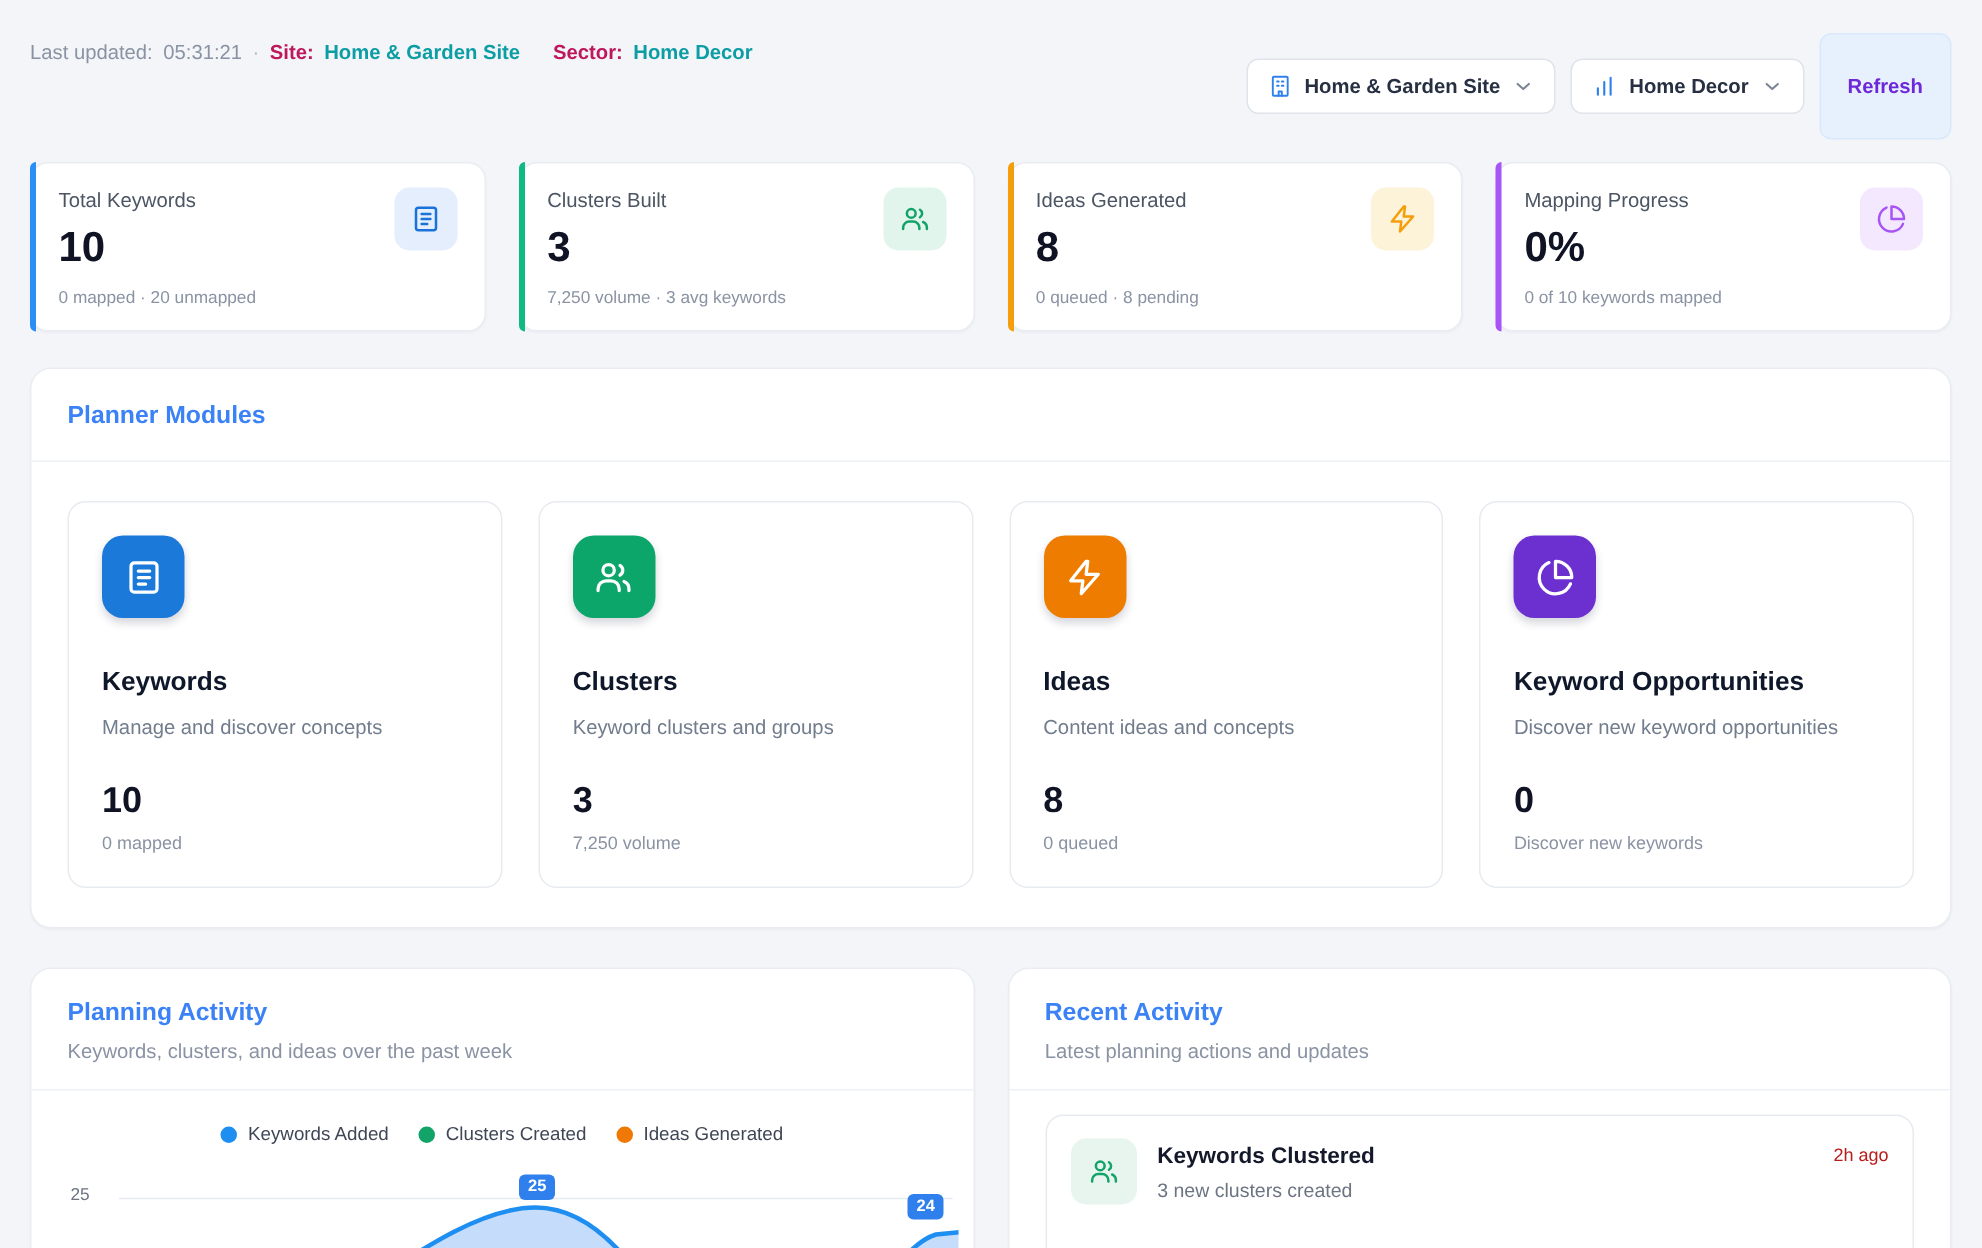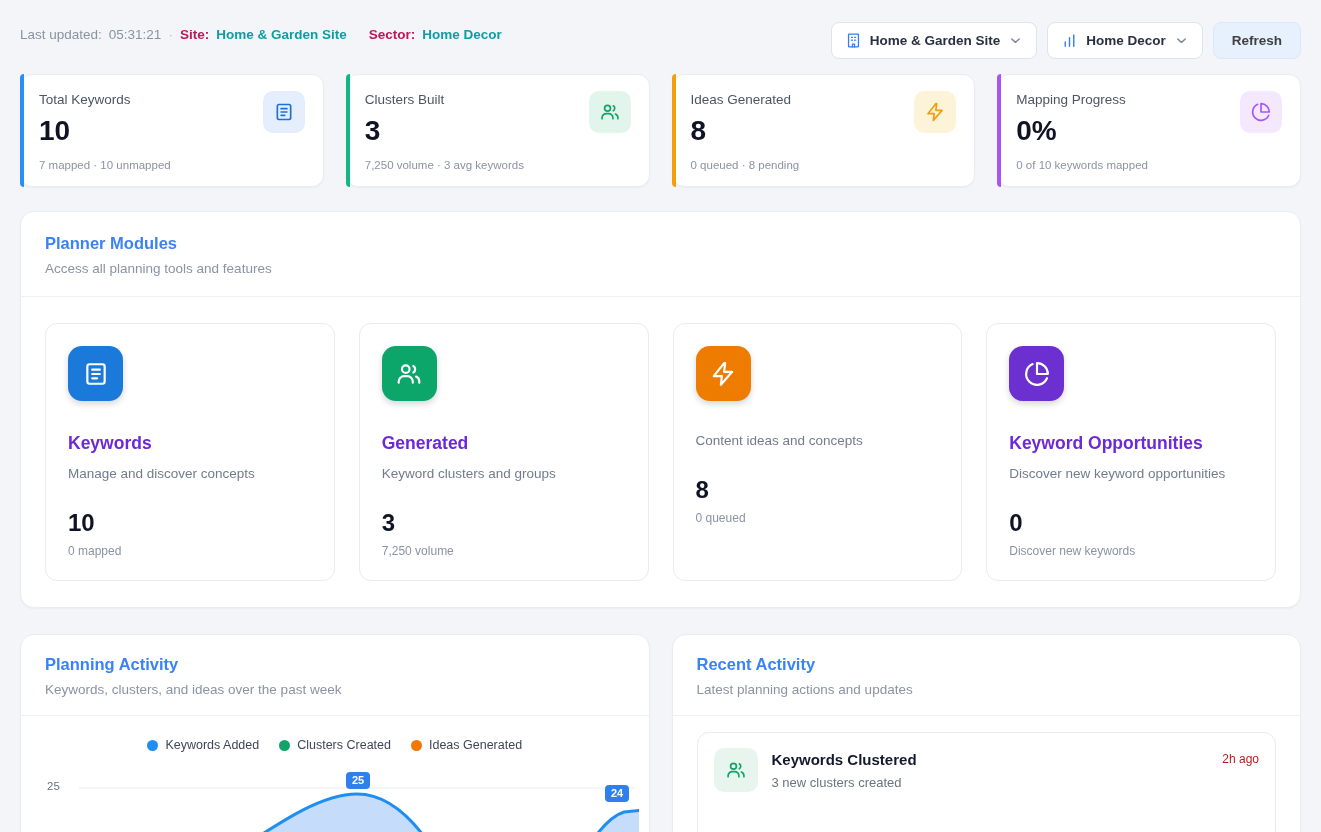--- a/index.html
+++ b/index.html
@@ -22,22 +22,22 @@
   .controls { display: flex; gap: 10px; align-items: center; margin-top: 4px; }
   .select-btn {
     display: flex; align-items: center; gap: 8px;
     background: #fff; border: 1px solid #dfe4ec; border-radius: 8px;
     padding: 9px 13px; font-size: 13.5px; font-weight: 600; color: #273042; cursor: pointer;
     font-family: inherit;
   }
   .select-btn .btn-ic { color: #2f80ed; display: flex; }
   .select-btn .chev { color: #7c8594; display: flex; }
   .refresh-btn {
-    background: #e7f0fd; color: #404040; border: 1px solid #d9e8fb; border-radius: 8px;
-    padding: 10px 18px; font-size: 13.5px; font-weight: 700; cursor: pointer; font-family: inherit;
+    background: #e7f0fd; color: #6d28d9; border: 1px solid #d9e8fb; border-radius: 8px;
+    padding: 27px 18px; font-size: 13.5px; font-weight: 700; cursor: pointer; font-family: inherit;
   }
 
   
   .stats-row { display: grid; grid-template-columns: repeat(4, 1fr); gap: 22px; margin-top: 15px; }
   .stat-card {
     position: relative; background: #fff; border: 1px solid #e9edf2; border-radius: 12px;
     padding: 17px 18px 15px; box-shadow: 0 1px 2px rgba(20,30,60,.04);
   }
   .stat-card::before { content:""; position:absolute; left:-1px; top:-1px; bottom:-1px; width:4px; border-radius: 12px 0 0 12px; background: var(--accent); }
   .stat-label { font-size: 13.5px; color: #4b5563; }
@@ -61,21 +61,21 @@
   .module-card { background: #fff; border: 1px solid #e7ebf0; border-radius: 12px; padding: 22px; cursor: pointer; }
   .bigicon {
     width: 55px; height: 55px; border-radius: 14px; color: #fff;
     display: flex; align-items: center; justify-content: center; margin-bottom: 32px;
     box-shadow: 0 3px 6px rgba(20,30,60,.18);
   }
   .bg-blue   { background: #1b79da; }
   .bg-green  { background: #0ca66a; }
   .bg-orange { background: #ee7c01; }
   .bg-violet { background: #6d30d0; }
-  .module-title { font-size: 17.5px; font-weight: 700; color: #6d28d9; margin-bottom: 12px; }
+  .module-title { font-size: 17.5px; font-weight: 700; color: #0f172a; margin-bottom: 12px; }
   .module-desc { font-size: 13.5px; color: #717c8c; margin-bottom: 28px; }
   .module-value { font-size: 24px; font-weight: 700; color: #0f1324; }
   .module-detail { font-size: 12px; color: #8a93a3; margin-top: 7px; }
 
   
   .bottom-row { display: grid; grid-template-columns: 1fr 1fr; gap: 22px; margin-top: 26px; }
   .panel { background: #fff; border: 1px solid #e9edf2; border-radius: 14px; height: 340px; box-shadow: 0 1px 2px rgba(20,30,60,.04); }
   .panel-head { padding: 20px 24px 18px; }
   .panel-body { border-top: 1px solid #edf0f4; padding: 16px 24px; }
 
@@ -192,21 +192,21 @@
       </button>
       <button class="refresh-btn">Refresh</button>
     </div>
   </div>
 
   <div class="stats-row">
 
     <div class="stat-card" style="--accent:#2b8ef5">
       <div class="stat-label">Total Keywords</div>
       <div class="stat-value">10</div>
-      <div class="stat-detail">7 mapped · 10 unmapped</div>
+      <div class="stat-detail">0 mapped · 20 unmapped</div>
       <div class="stat-iconbox ib-blue">
           <svg width="20" height="20">
             <use href="#i-doc"></use>
           </svg>
         </div>
     </div>
 
     <div class="stat-card" style="--accent:#10b981">
       <div class="stat-label">Clusters Built</div>
       <div class="stat-value">3</div>
@@ -238,21 +238,20 @@
             <use href="#i-pie"></use>
           </svg>
         </div>
     </div>
 
   </div>
 
   <div class="modules-card">
     <div class="modules-head">
       <div class="section-title">Planner Modules</div>
-      <div class="section-sub">Access all planning tools and features</div>
     </div>
     <div class="modules-grid">
 
       <div class="module-card">
         <div class="bigicon bg-blue">
             <svg width="26" height="26">
               <use href="#i-doc"></use>
             </svg>
           </div>
         <div class="module-title">Keywords</div>
@@ -260,32 +259,33 @@
         <div class="module-value">10</div>
         <div class="module-detail">0 mapped</div>
       </div>
 
       <div class="module-card">
         <div class="bigicon bg-green">
             <svg width="26" height="26">
               <use href="#i-users"></use>
             </svg>
           </div>
-        <div class="module-title">Generated</div>
+        <div class="module-title">Clusters</div>
         <div class="module-desc">Keyword clusters and groups</div>
         <div class="module-value">3</div>
         <div class="module-detail">7,250 volume</div>
       </div>
 
       <div class="module-card">
         <div class="bigicon bg-orange">
             <svg width="26" height="26">
               <use href="#i-bolt"></use>
             </svg>
           </div>
+        <div class="module-title">Ideas</div>
         <div class="module-desc">Content ideas and concepts</div>
         <div class="module-value">8</div>
         <div class="module-detail">0 queued</div>
       </div>
 
       <div class="module-card">
         <div class="bigicon bg-violet">
             <svg width="26" height="26">
               <use href="#i-pie"></use>
             </svg>

